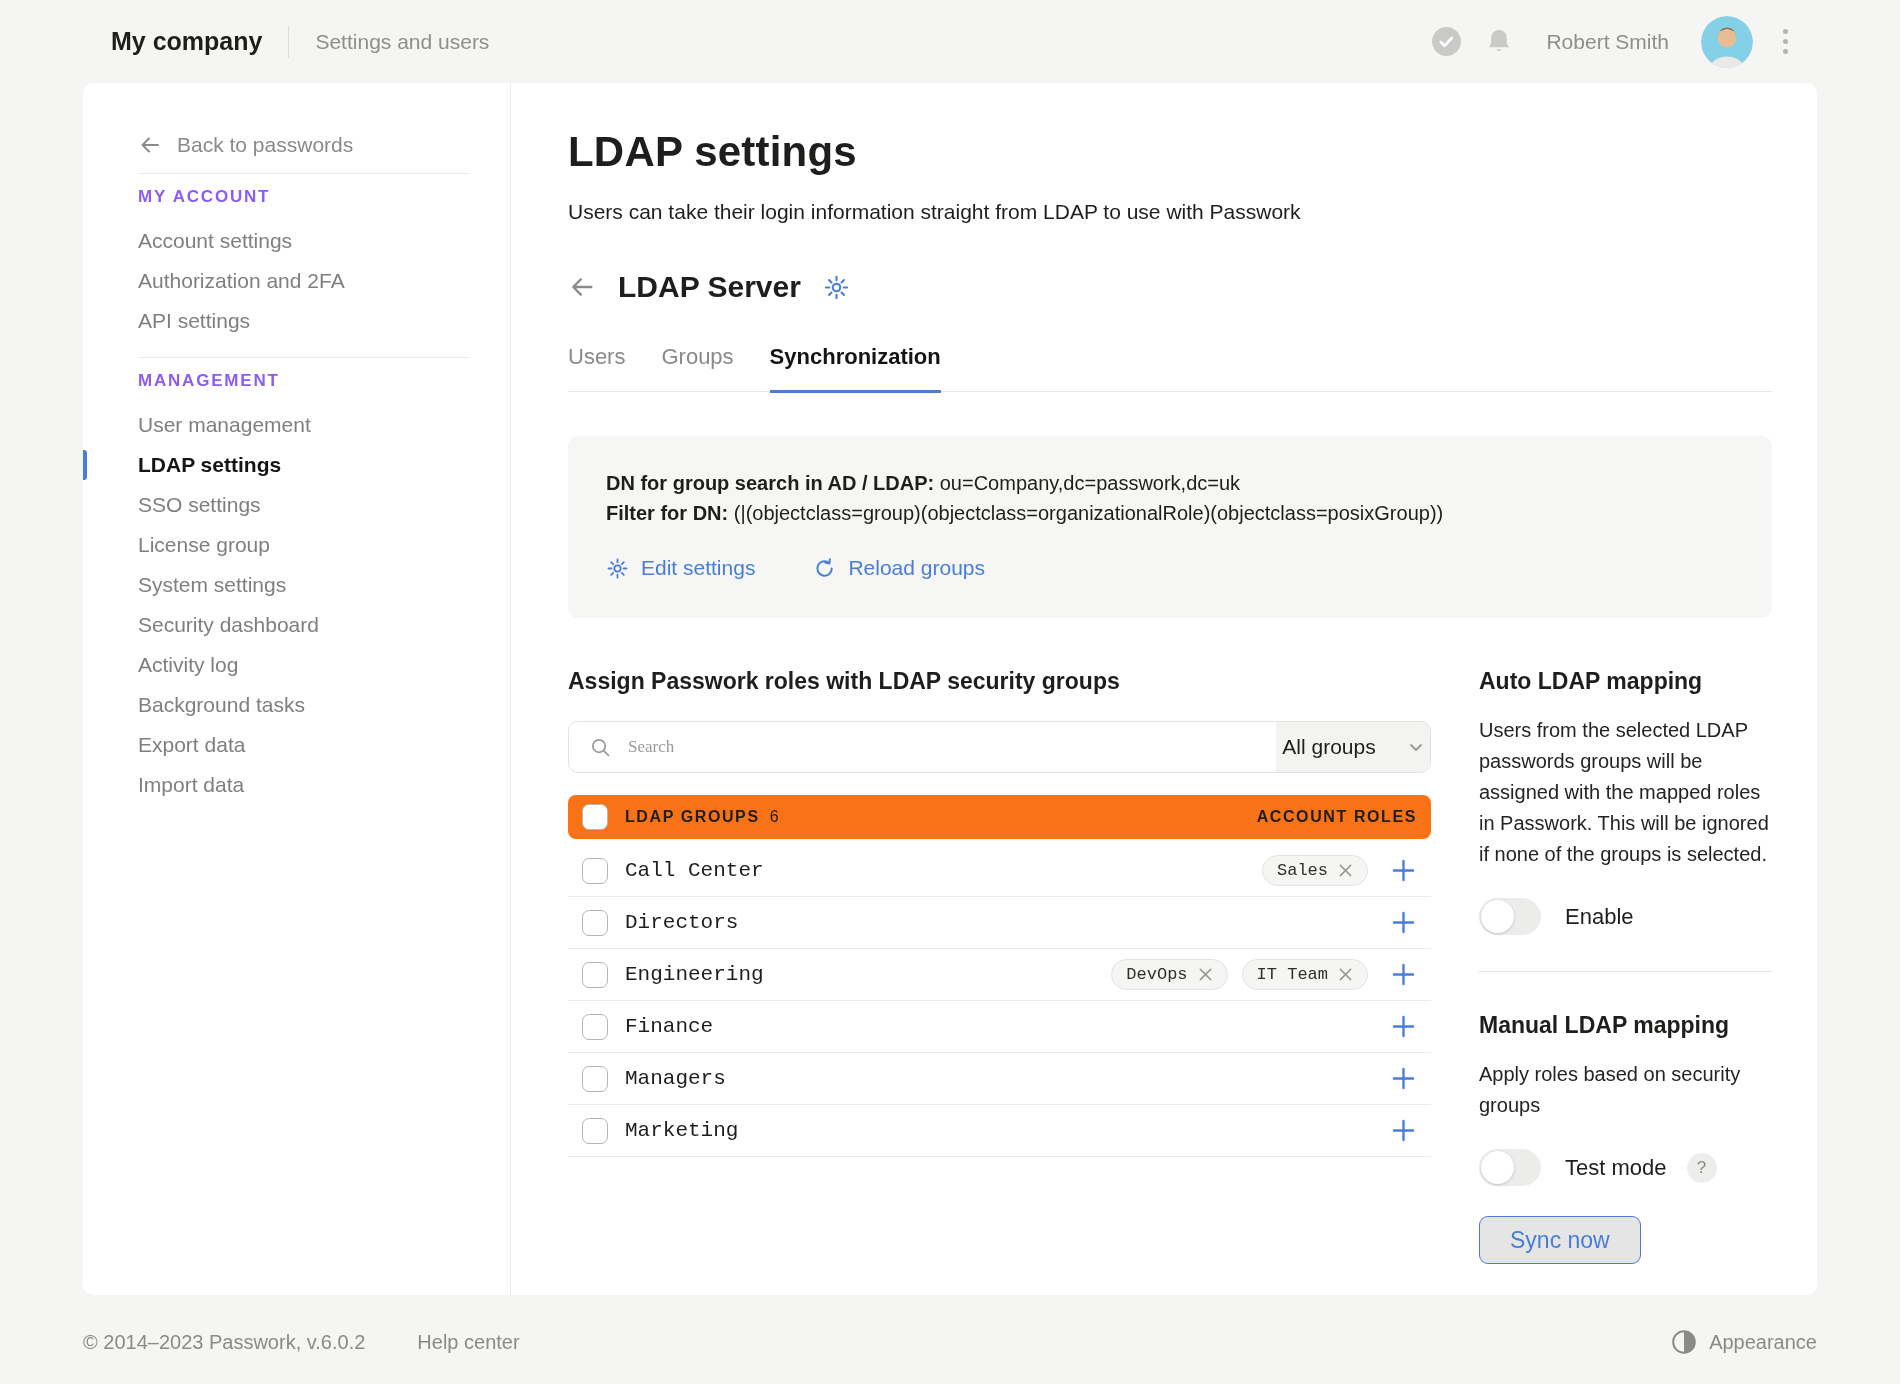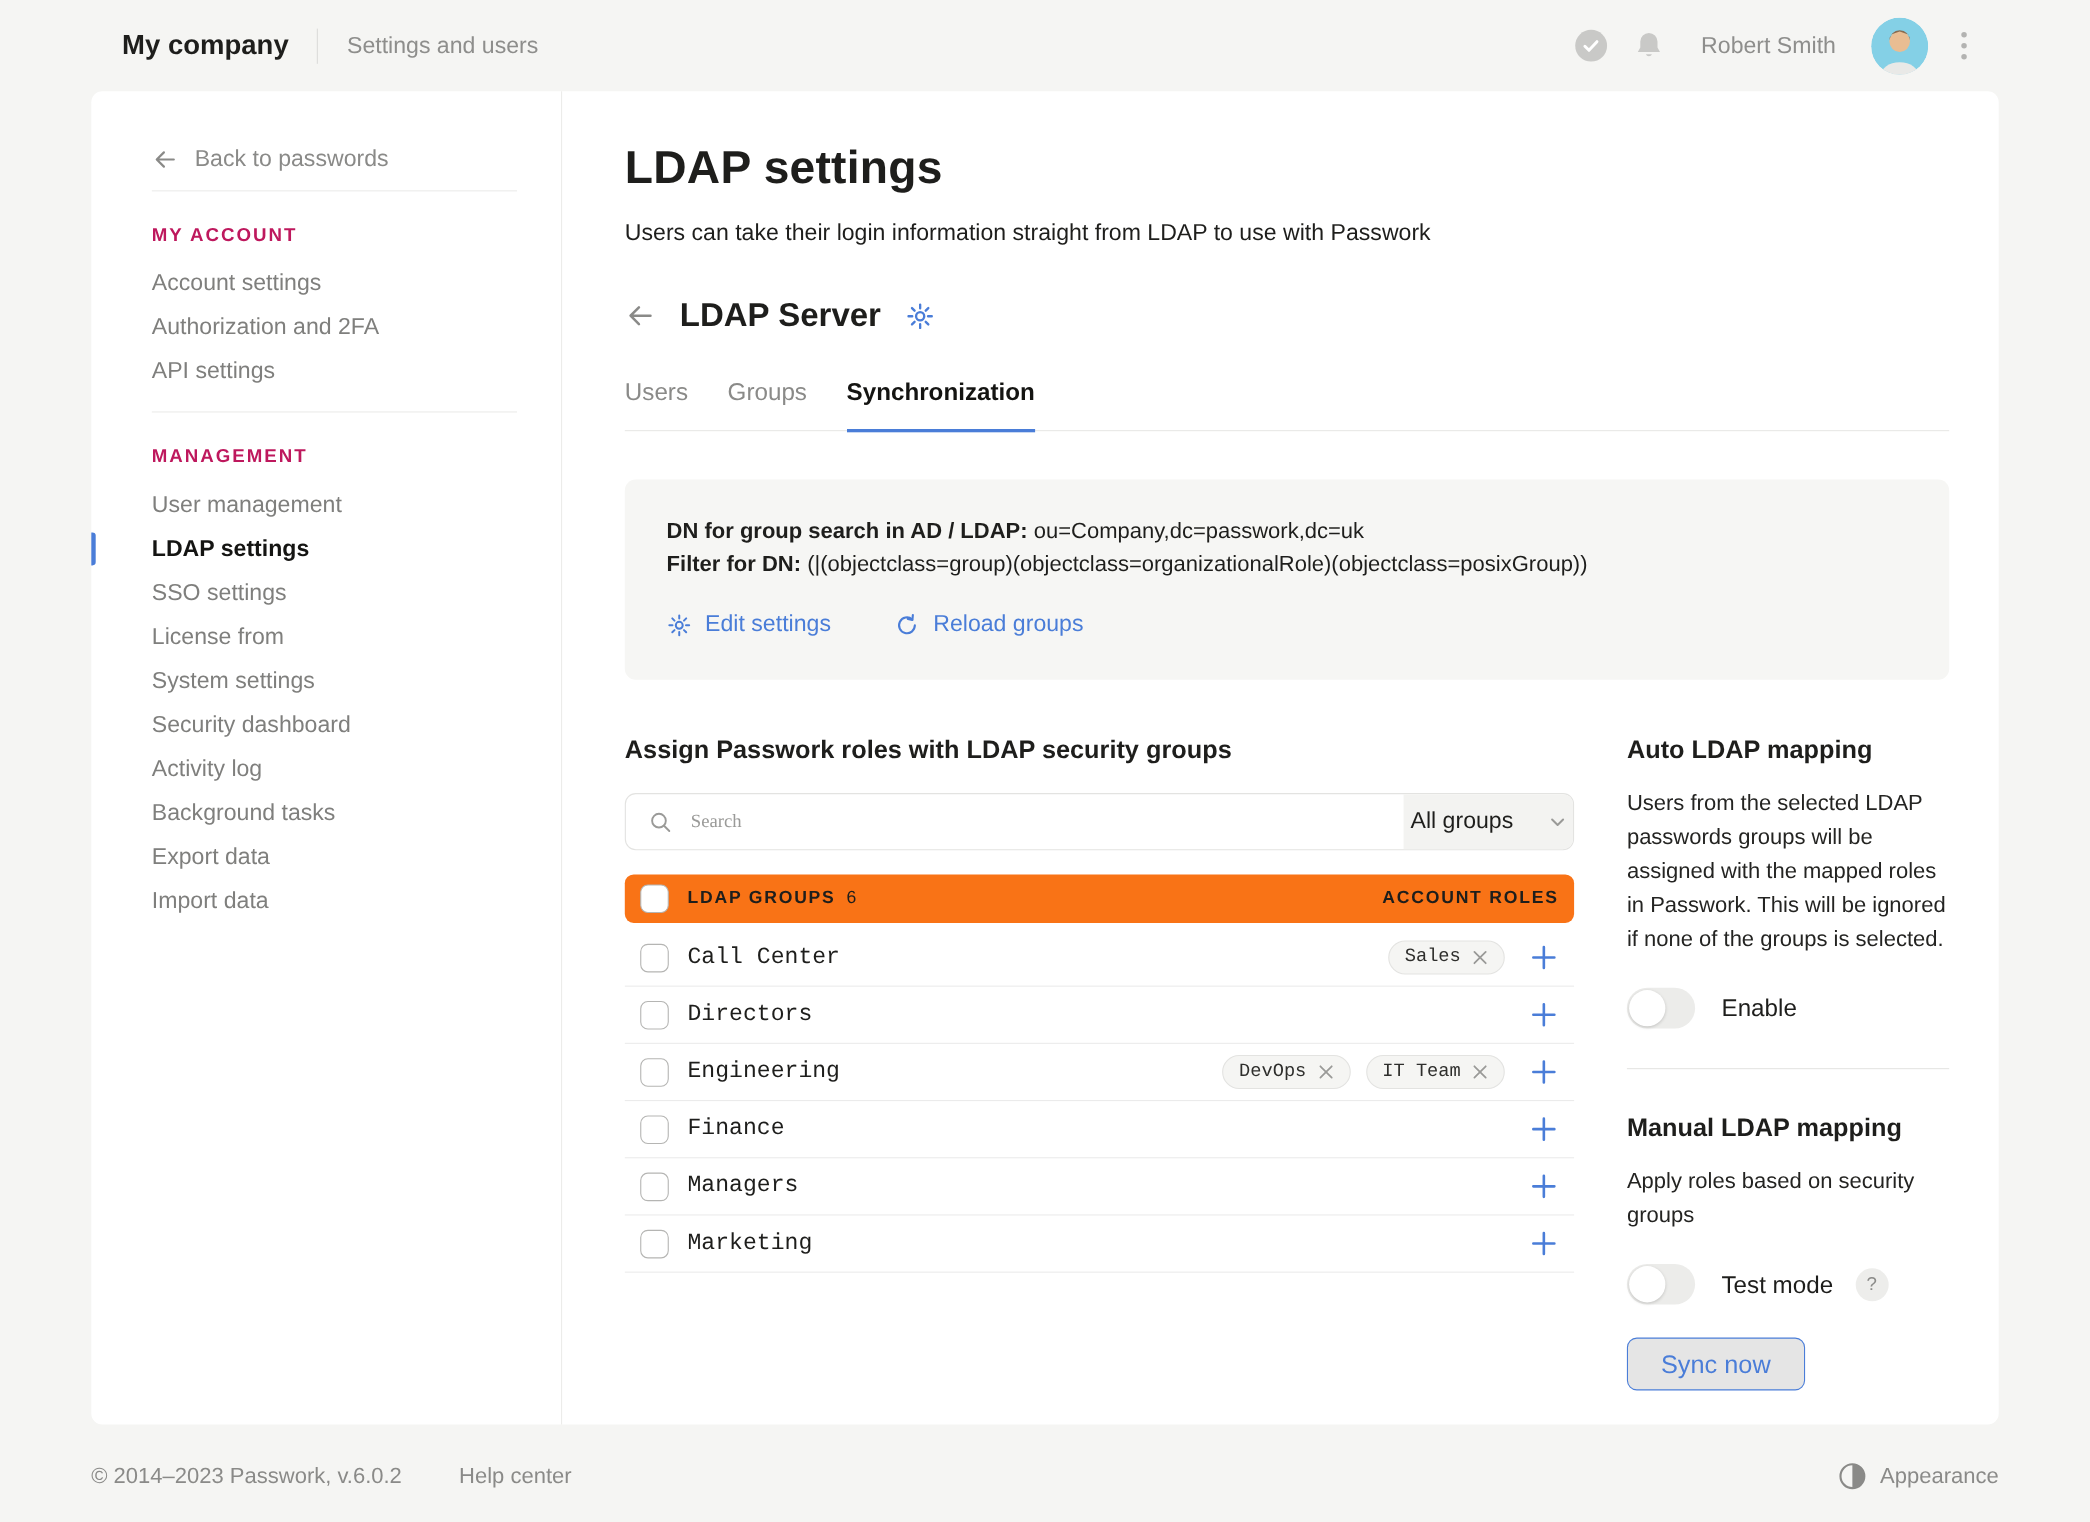--- a/index.html
+++ b/index.html
@@ -20,21 +20,21 @@
   .tb-name { font-size:21px; color:#8e8e8c; margin:0 10px; }
   .avatar { width:52px; height:52px; border-radius:50%; overflow:hidden; flex-shrink:0; cursor:pointer; }
   .kebab { display:flex; flex-direction:column; gap:5px; padding:4px 8px; cursor:pointer; }
   .kebab i { width:5px; height:5px; border-radius:50%; background:#b3b3b1; }
   
   .card { margin:0 83px; background:#fff; border-radius:10px; display:flex; min-height:1212px; }
   
   .sidebar { width:428px; flex-shrink:0; border-right:1px solid #ececea; padding:50px 40px 0 55px; }
   .back { display:flex; align-items:center; gap:15px; color:#8a8a88; font-size:21px; cursor:pointer; }
   .sb-div { height:1px; background:#ececea; margin-top:16px; }
-  .sb-title { font-size:17px; font-weight:bold; letter-spacing:1.8px; color:#be185d; margin:30px 0 14px; }
+  .sb-title { font-size:17px; font-weight:bold; letter-spacing:1.8px; color:#8b5cf6; margin:13px 0 14px; }
   .sb-item { font-size:21px; color:#7f7f7d; padding:8px 0; position:relative; cursor:pointer; }
   .sb-item.active { color:#141412; font-weight:bold; }
   .sb-item.active::before { content:""; position:absolute; left:-55px; top:5px; width:4px; height:30px;
                             background:#4a7dd8; border-radius:0 3px 3px 0; }
   
   .main { flex:1; padding:45px 45px 0 57px; }
   .page-title { font-size:42px; font-weight:bold; margin:0; letter-spacing:.2px; }
   .page-sub { font-size:21px; margin:24px 0 0; }
   .server-row { margin-top:46px; display:flex; align-items:center; gap:22px; }
   .server-title { font-size:30px; font-weight:bold; }
@@ -147,21 +147,21 @@
         <div class="sb-div"></div>
         <div class="sb-title">MY ACCOUNT</div>
         <div class="sb-item">Account settings</div>
         <div class="sb-item">Authorization and 2FA</div>
         <div class="sb-item">API settings</div>
         <div class="sb-div"></div>
         <div class="sb-title">MANAGEMENT</div>
         <div class="sb-item">User management</div>
         <div class="sb-item active">LDAP settings</div>
         <div class="sb-item">SSO settings</div>
-        <div class="sb-item">License from</div>
+        <div class="sb-item">License group</div>
         <div class="sb-item">System settings</div>
         <div class="sb-item">Security dashboard</div>
         <div class="sb-item">Activity log</div>
         <div class="sb-item">Background tasks</div>
         <div class="sb-item">Export data</div>
         <div class="sb-item">Import data</div>
       </div>
   </aside>
 
   <section class="main">

